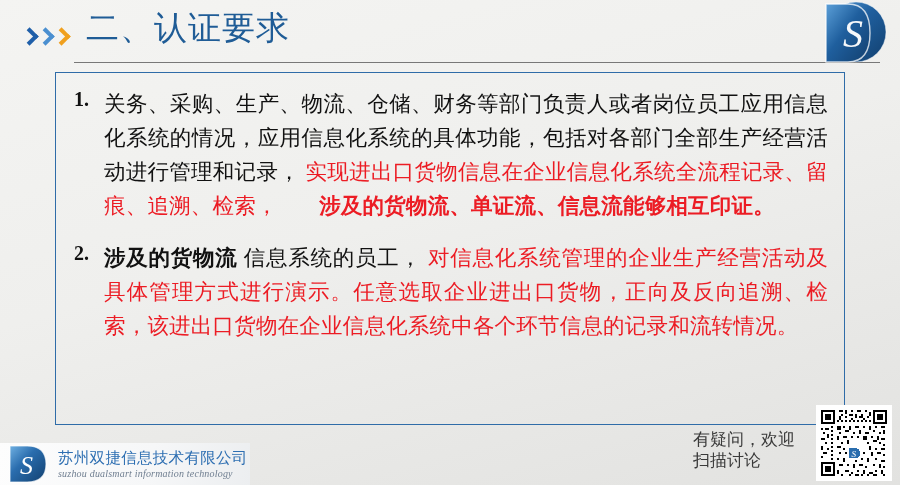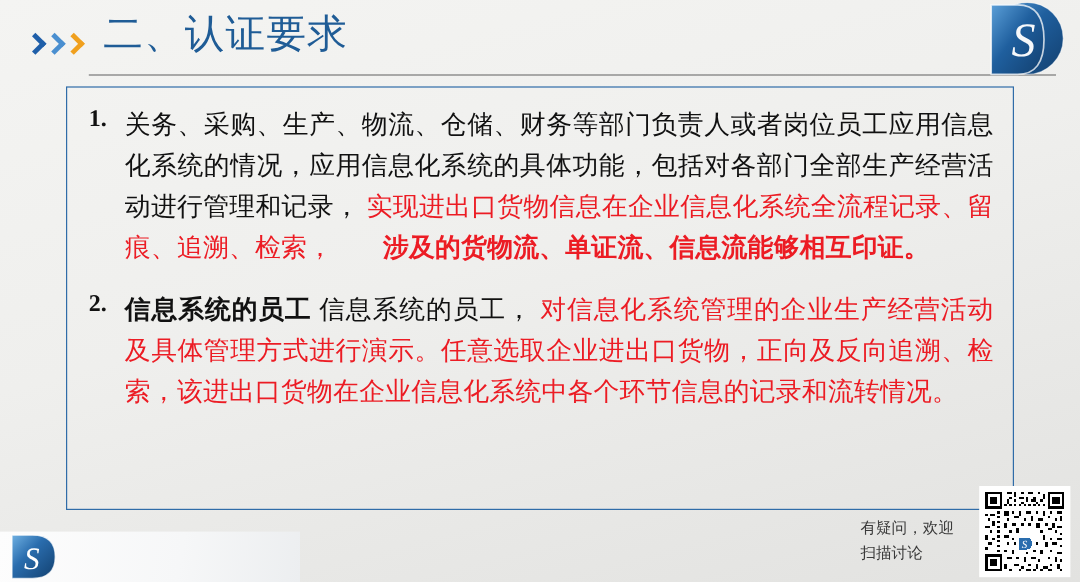--- a/index.html
+++ b/index.html
@@ -157,21 +157,21 @@
     color: #6f7e90;
     font-family: "Liberation Serif", serif;
     font-style: italic;
     letter-spacing: 0.2px;
     line-height: 13px;
   }
 
   .cta {
     position: absolute;
     right: 105px; bottom: 14px;
-    font-size: 13px;
+    font-size: 17px;
     line-height: 21px;
     color: #3a3a3a;
     font-family: "Liberation Sans", sans-serif;
     text-align: left;
   }
 
   .qr {
     position: absolute;
     right: 8px; bottom: 4px;
     width: 76px; height: 76px;
@@ -223,21 +223,21 @@
       <div class="para">
         <span>关务、采购、生产、物流、仓储、财务等部门负责人或者岗位员工应用信息化系统的情况，应用信息化系统的具体功能，包括对各部门全部生产经营活动进行管理和记录，</span>
         <span class="r">实现进出口货物信息在企业信息化系统全流程记录、留痕、追溯、检索，</span>
         <span class="rb">涉及的货物流、单证流、信息流能够相互印证。</span>
       </div>
     </div>
 
     <div class="list-item second">
       <div class="marker">2.</div>
       <div class="para">
-        <span class="kb">信息系统的员工</span>
+        <span class="kb">涉及的货物流</span>
         <span>信息系统的员工，</span>
         <span class="r">对信息化系统管理的企业生产经营活动及具体管理方式进行演示。任意选取企业进出口货物，正向及反向追溯、检索，该进出口货物在企业信息化系统中各个环节信息的记录和流转情况。</span>
       </div>
     </div>
 
   </div>
 
   <div class="footer-logo-plate">
     <div class="footer-mark">
       <svg width="56" height="42" viewBox="0 0 56 42">
@@ -245,20 +245,24 @@
           <linearGradient id="flg" x1="0" y1="0" x2="1" y2="1">
             <stop offset="0%" stop-color="#6fb0e2"></stop>
             <stop offset="40%" stop-color="#2a6dae"></stop>
             <stop offset="100%" stop-color="#12406f"></stop>
           </linearGradient>
         </defs>
         <path d="M10 3 L27 3 Q46 3 46 21 Q46 39 27 39 L10 39 Z" fill="url(#flg)"></path>
         <path d="M10 3 L27 3 Q46 3 46 21 Q46 39 27 39 L10 39 Z" fill="none" stroke="#ffffff" stroke-width="1.1" opacity="0.7"></path>
         <text x="20" y="31" font-family="Liberation Serif, serif" font-size="26" font-style="italic" fill="#ffffff">S</text>
       </svg>
+    </div>
+    <div class="footer-names">
+      <div class="footer-cn">苏州双捷信息技术有限公司</div>
+      <div class="footer-en">suzhou dualsmart information technology</div>
     </div>
   </div>
 
   <div class="cta">
     <div>有疑问，欢迎</div>
     <div>扫描讨论</div>
   </div>
 
   <div class="qr">
     <svg width="70" height="70" viewBox="0 0 35 35" shape-rendering="crispEdges">

